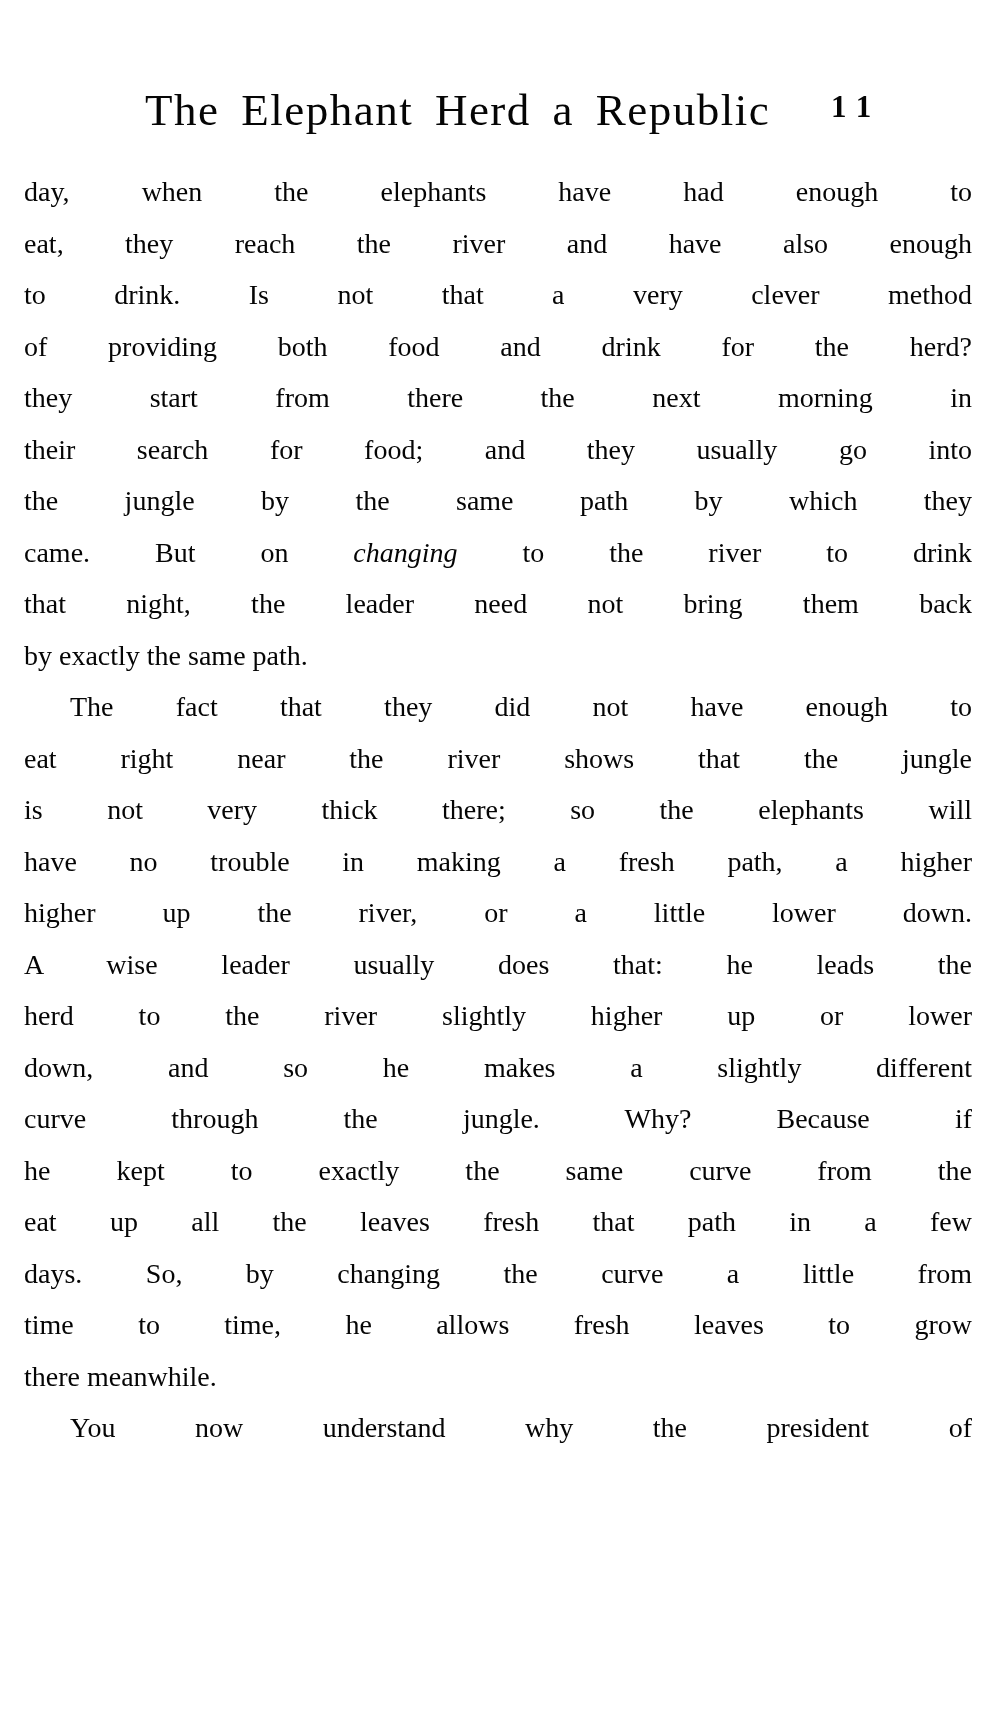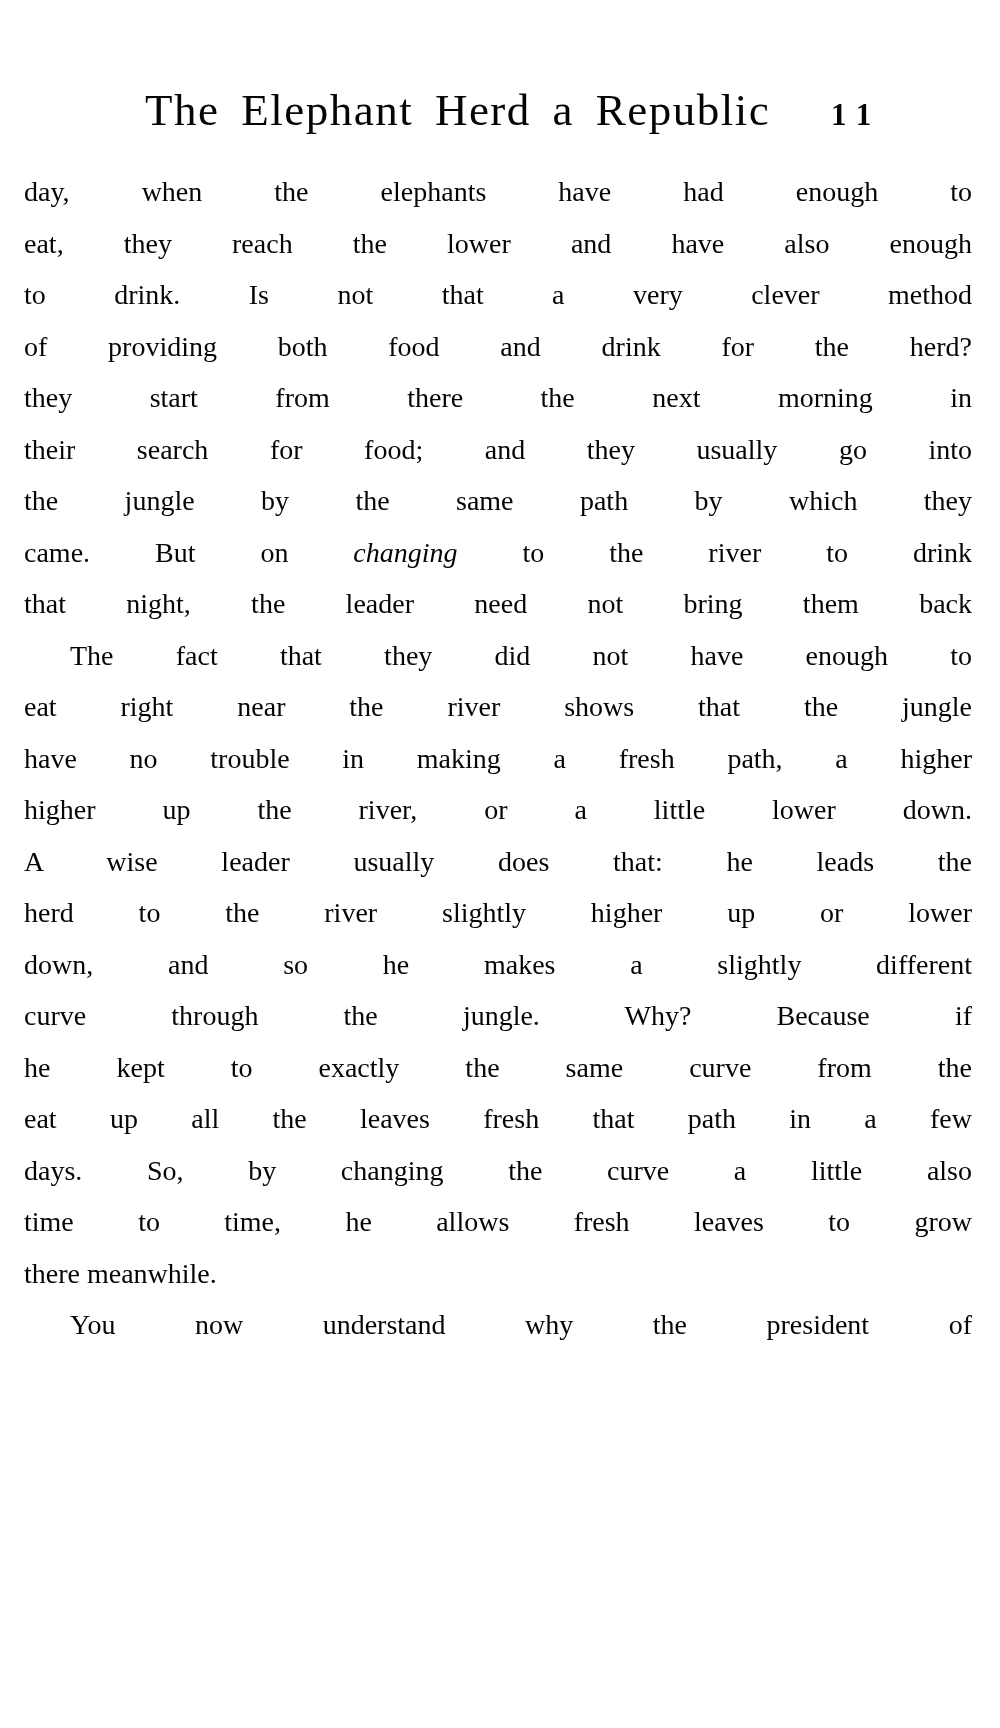--- a/index.html
+++ b/index.html
@@ -30,21 +30,21 @@
     top: 0;
     font-size: 45px;
     letter-spacing: 1.5px;
     word-spacing: 9px;
     white-space: nowrap;
     font-weight: 500;
   }
   .page-number {
     position: absolute;
     left: 831px;
-    top: 13px;
+    top: 5px;
     font-size: 31px;
     letter-spacing: 11px;
     font-weight: 600;
   }
   .page-body {
     position: absolute;
     left: 24px;
     top: 130px;
     width: 948px;
   }
@@ -88,39 +88,41 @@
 
 <div class="page">
 
   <div class="running-header">
     <div class="header-title">The Elephant Herd a Republic</div>
     <div class="page-number">11</div>
   </div>
 
   <div class="page-body">
       <div class="line just"><span>day, when the elephants have had enough to</span></div>
-      <div class="line just"><span>eat, they reach the lower and have also enough</span></div>
+      <div class="line just"><span>eat, they reach the river and have also enough</span></div>
       <div class="line just"><span>to drink.  Is not that a very clever method</span></div>
       <div class="line just"><span>of providing both food and drink for the herd?</span></div>
       <div class="line just"><span>they start from there the next morning in</span></div>
       <div class="line just"><span>their search for food; and they usually go into</span></div>
       <div class="line just"><span>the jungle by the same path by which they</span></div>
       <div class="line just"><span>came.  But on </span><span class="ital">changing</span><span> to the river to drink</span></div>
       <div class="line just"><span>that night, the leader need not bring them back</span></div>
+      <div class="line"><span>by exactly the same path.</span></div>
       <div class="line indent just"><span>The fact that they did not have enough to</span></div>
       <div class="line just"><span>eat right near the river shows that the jungle</span></div>
+      <div class="line just"><span>is not very thick there; so the elephants will</span></div>
       <div class="line just"><span>have no trouble in making a fresh path, a higher</span></div>
       <div class="line just"><span>higher up the river, or a little lower down.</span></div>
       <div class="line just"><span>A wise leader usually does that: he leads the</span></div>
       <div class="line just"><span>herd to the river slightly higher up or lower</span></div>
       <div class="line just"><span>down, and so he makes a slightly different</span></div>
       <div class="line just"><span>curve through the jungle.  Why?  Because if</span></div>
       <div class="line just"><span>he kept to exactly the same curve from the</span></div>
       <div class="line just"><span>eat up all the leaves fresh that path in a few</span></div>
-      <div class="line just"><span>days.  So, by changing the curve a little also</span></div>
+      <div class="line just"><span>days.  So, by changing the curve a little from</span></div>
       <div class="line just"><span>time to time, he allows fresh leaves to grow</span></div>
       <div class="line"><span>there meanwhile.</span></div>
       <div class="line indent just"><span>You now understand why the president of</span></div>
     </div>
 
   <div class="speck speck-a"></div>
   <div class="speck speck-b"></div>
   <div class="bottom-artifact"></div>
 
 </div>

